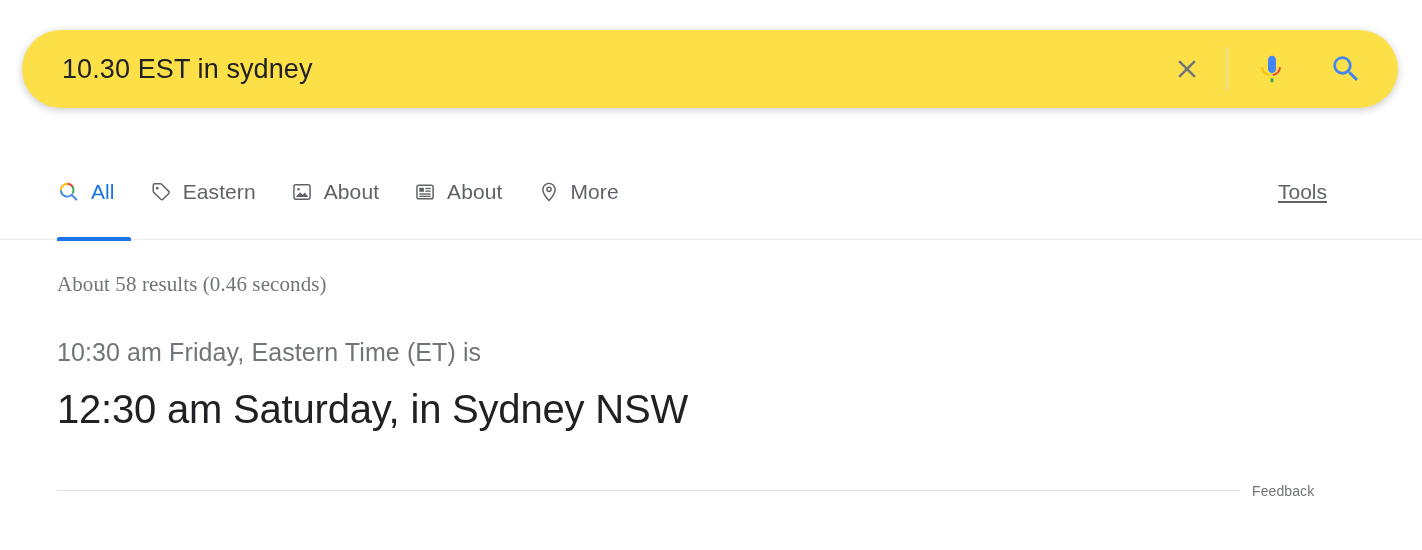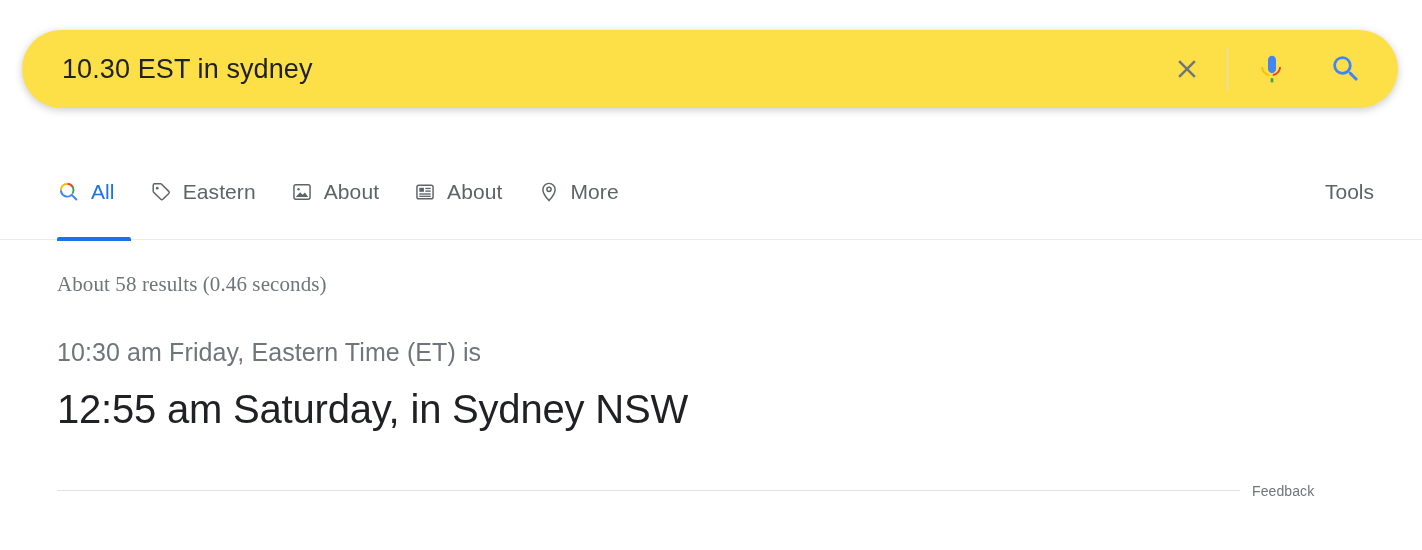--- a/index.html
+++ b/index.html
@@ -129,28 +129,29 @@
     left: 57px;
     top: 69px;
     width: 74px;
     height: 4px;
     background: #1a73e8;
     border-radius: 2px 2px 0 0;
   }
   .nav-more .nav-icon { width: 18px; margin-right: 8px; }
   .tools {
     margin-left: auto;
-    margin-right: 48px;
+    margin-right: 95px;
     font-size: 21px;
     line-height: 24px;
     color: #5f6368;
     height: 48px;
     display: flex;
     align-items: center;
     cursor: pointer;
+    text-decoration: underline;
   }
 
   
   .result-stats {
     position: absolute;
     left: 57px;
     top: 270px;
     font-size: 21px;
     line-height: 28px;
     color: #70757a;
@@ -301,19 +302,19 @@
 
       <div class="tools">Tools</div>
     </div>
     <div class="nav-underline"></div>
   </div>
 
   <div class="result-stats">About 58 results (0.46 seconds)</div>
 
   <div class="answer-block">
     <div class="answer-sub">10:30 am Friday, Eastern Time (ET) is</div>
-    <div class="answer-main">12:55 am Saturday, in Sydney NSW</div>
+    <div class="answer-main">12:30 am Saturday, in Sydney NSW</div>
   </div>
 
   <div class="footer-rule"></div>
   <div class="feedback">Feedback</div>
 
 </div>
 
 </body></html>

